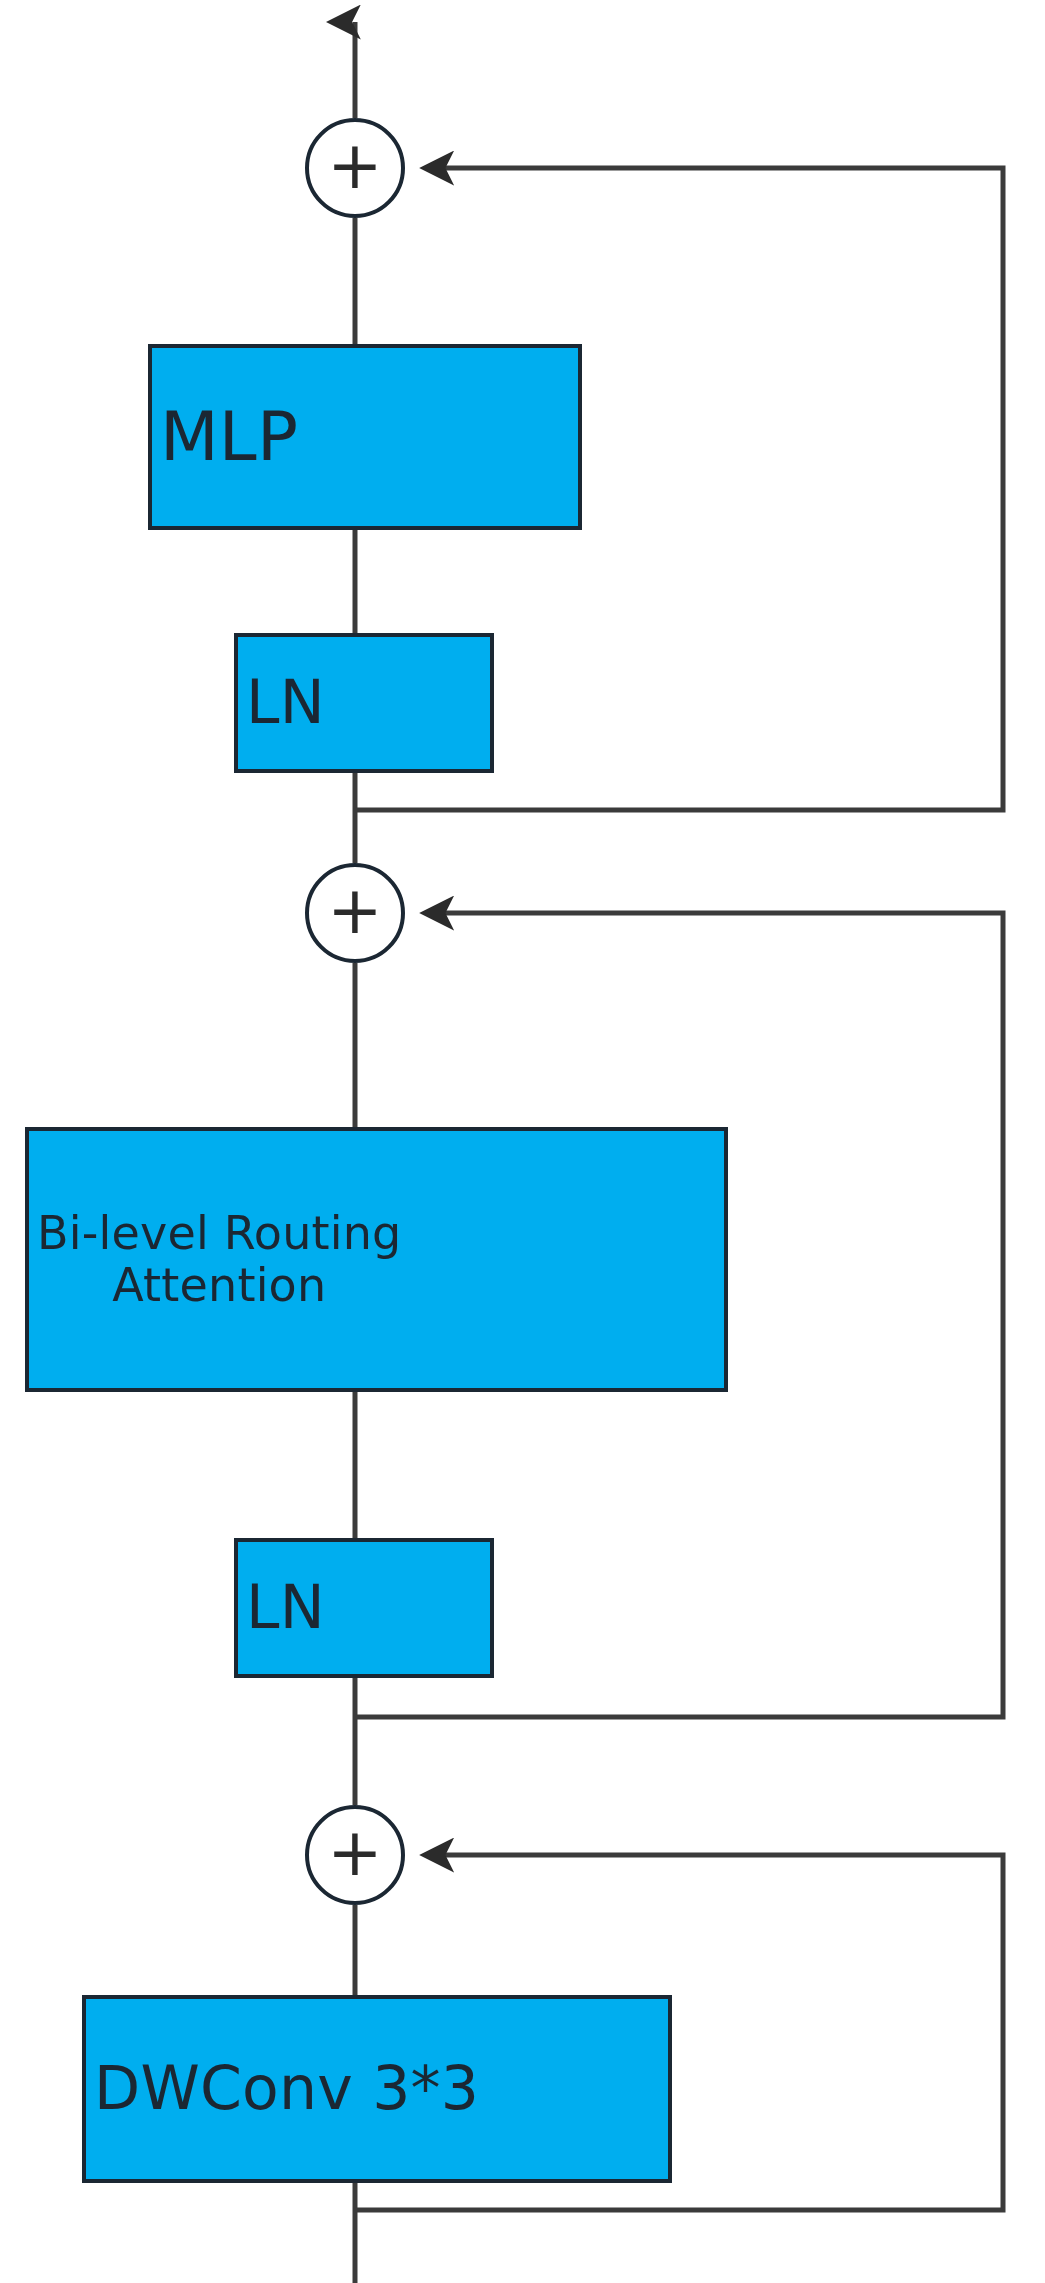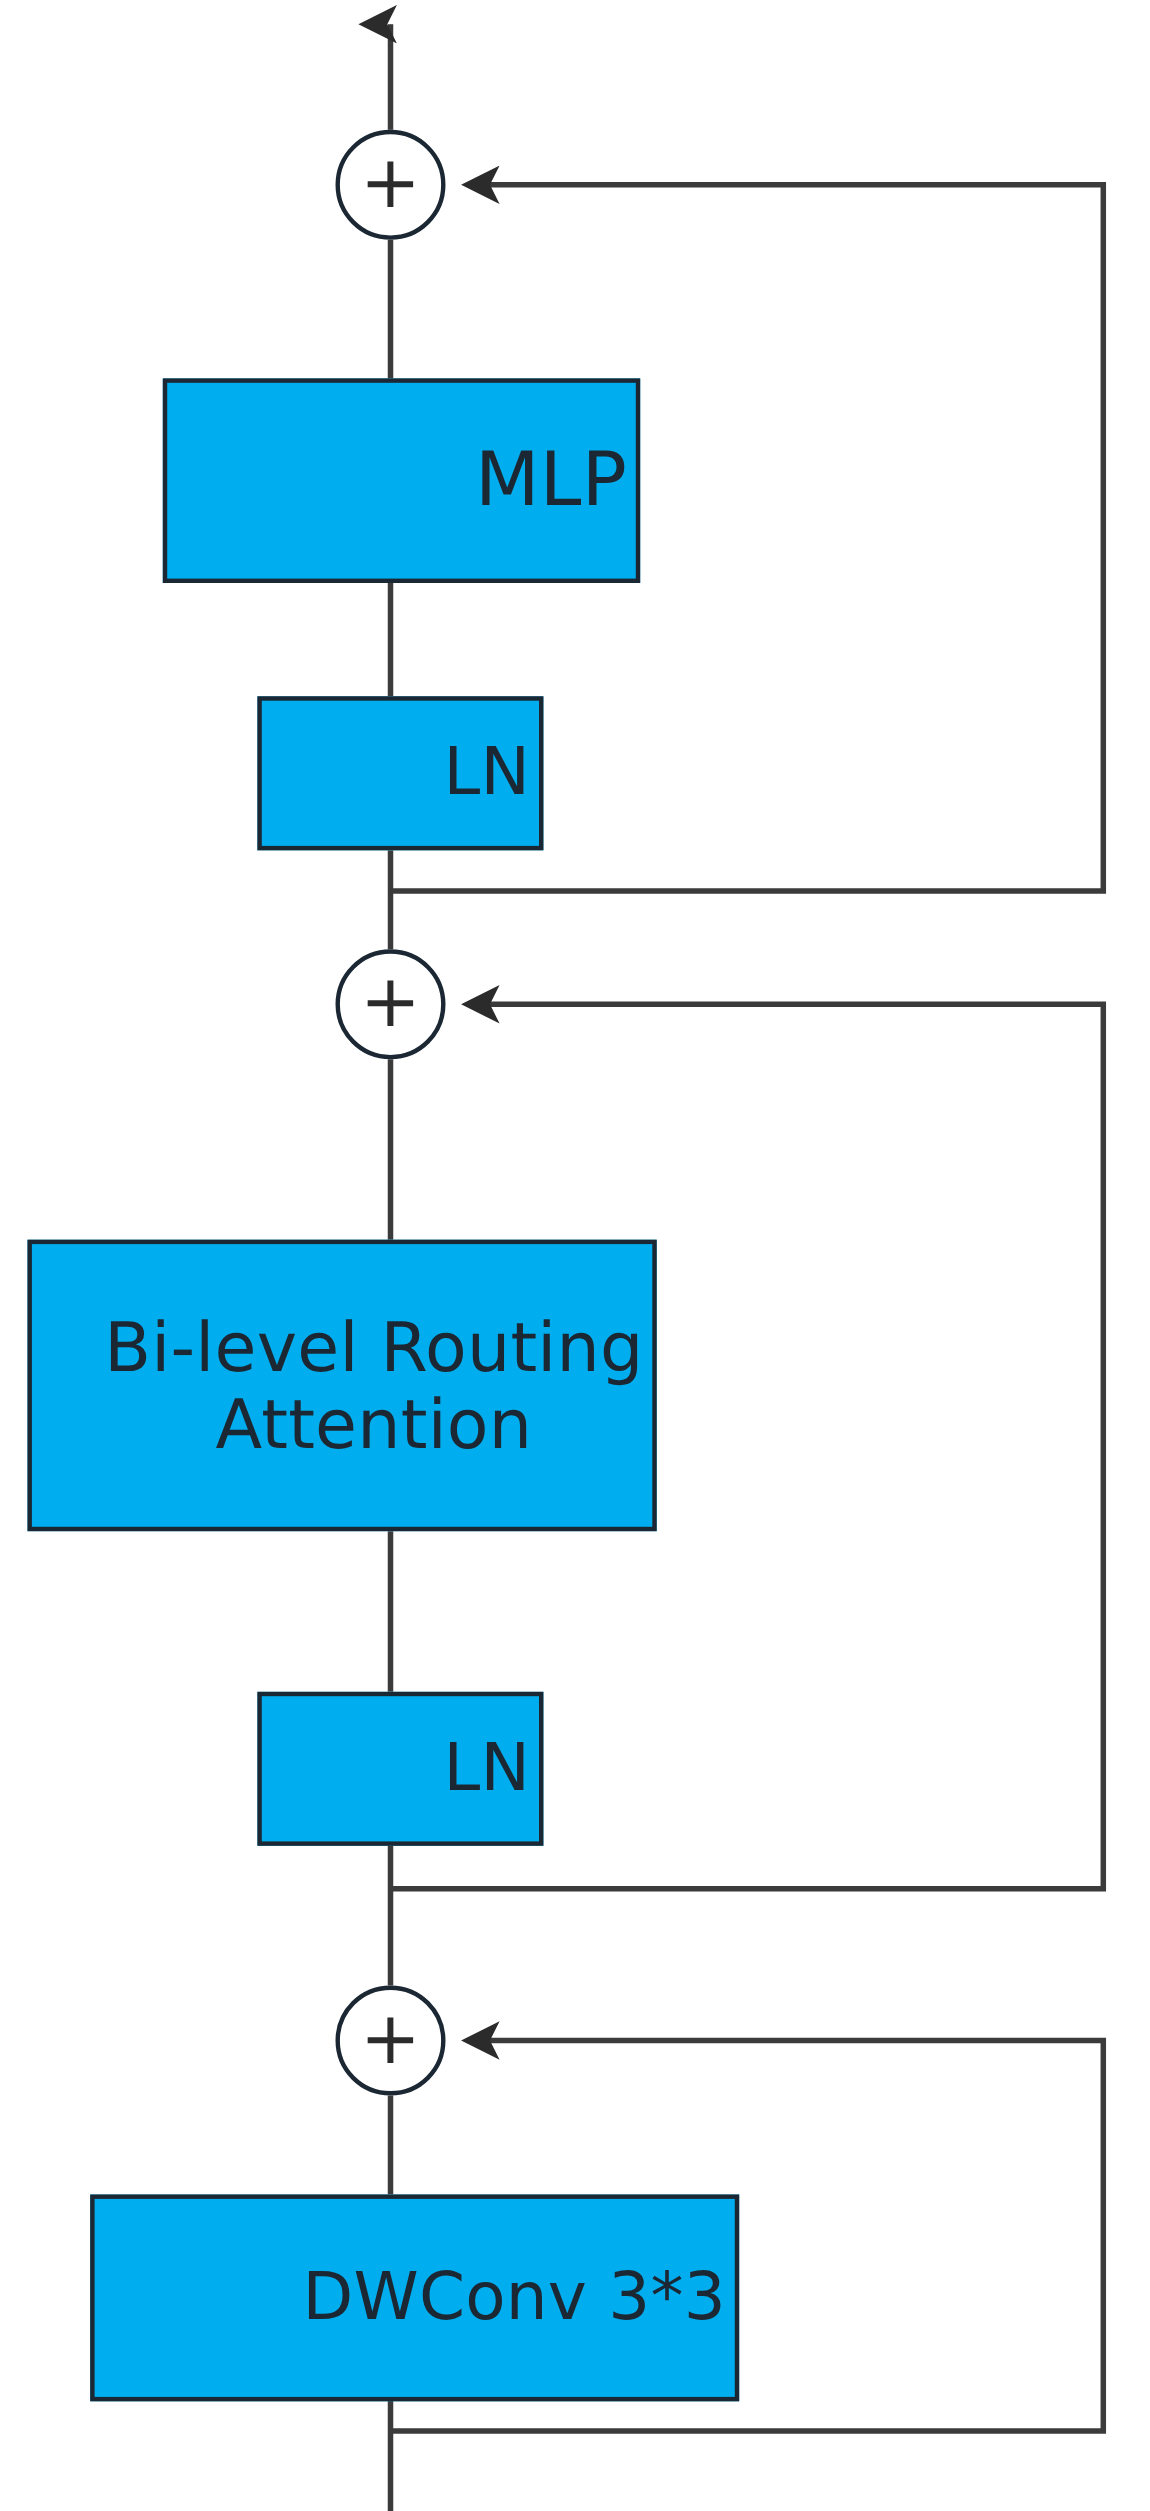--- a/index.html
+++ b/index.html
@@ -24,21 +24,21 @@
     width: 1045px;
     height: 2283px;
   }
   .node-box {
     position: absolute;
     box-sizing: border-box;
     background: #00AEEF;
     border: 4px solid #1b2733;
     display: flex;
     align-items: center;
-    justify-content: flex-end;
+    justify-content: flex-start;
     text-align: center;
     color: #1b2733;
     line-height: 1.12;
     font-family: "DejaVu Sans", sans-serif;
     font-weight: 400;
     letter-spacing: 0.2px;
     user-select: none;
   }
   .node-label {
     display: block;
@@ -108,21 +108,21 @@
   </svg>
 
   <div class="node-box" style="left:148px; top:344px; width:434px; height:186px; font-size:68px;">
     <span class="node-label">MLP</span>
   </div>
 
   <div class="node-box" style="left:234px; top:633px; width:260px; height:140px; font-size:60px;">
     <span class="node-label">LN</span>
   </div>
 
-  <div class="node-box" style="left:25px; top:1127px; width:572px; height:265px; font-size:62px;">
+  <div class="node-box" style="left:25px; top:1127px; width:703px; height:265px; font-size:46px;">
     <span class="node-label">Bi-level Routing
 Attention</span>
   </div>
 
   <div class="node-box" style="left:234px; top:1538px; width:260px; height:140px; font-size:60px;">
     <span class="node-label">LN</span>
   </div>
 
   <div class="node-box" style="left:82px; top:1995px; width:590px; height:188px; font-size:60px;">
     <span class="node-label">DWConv 3*3</span>

